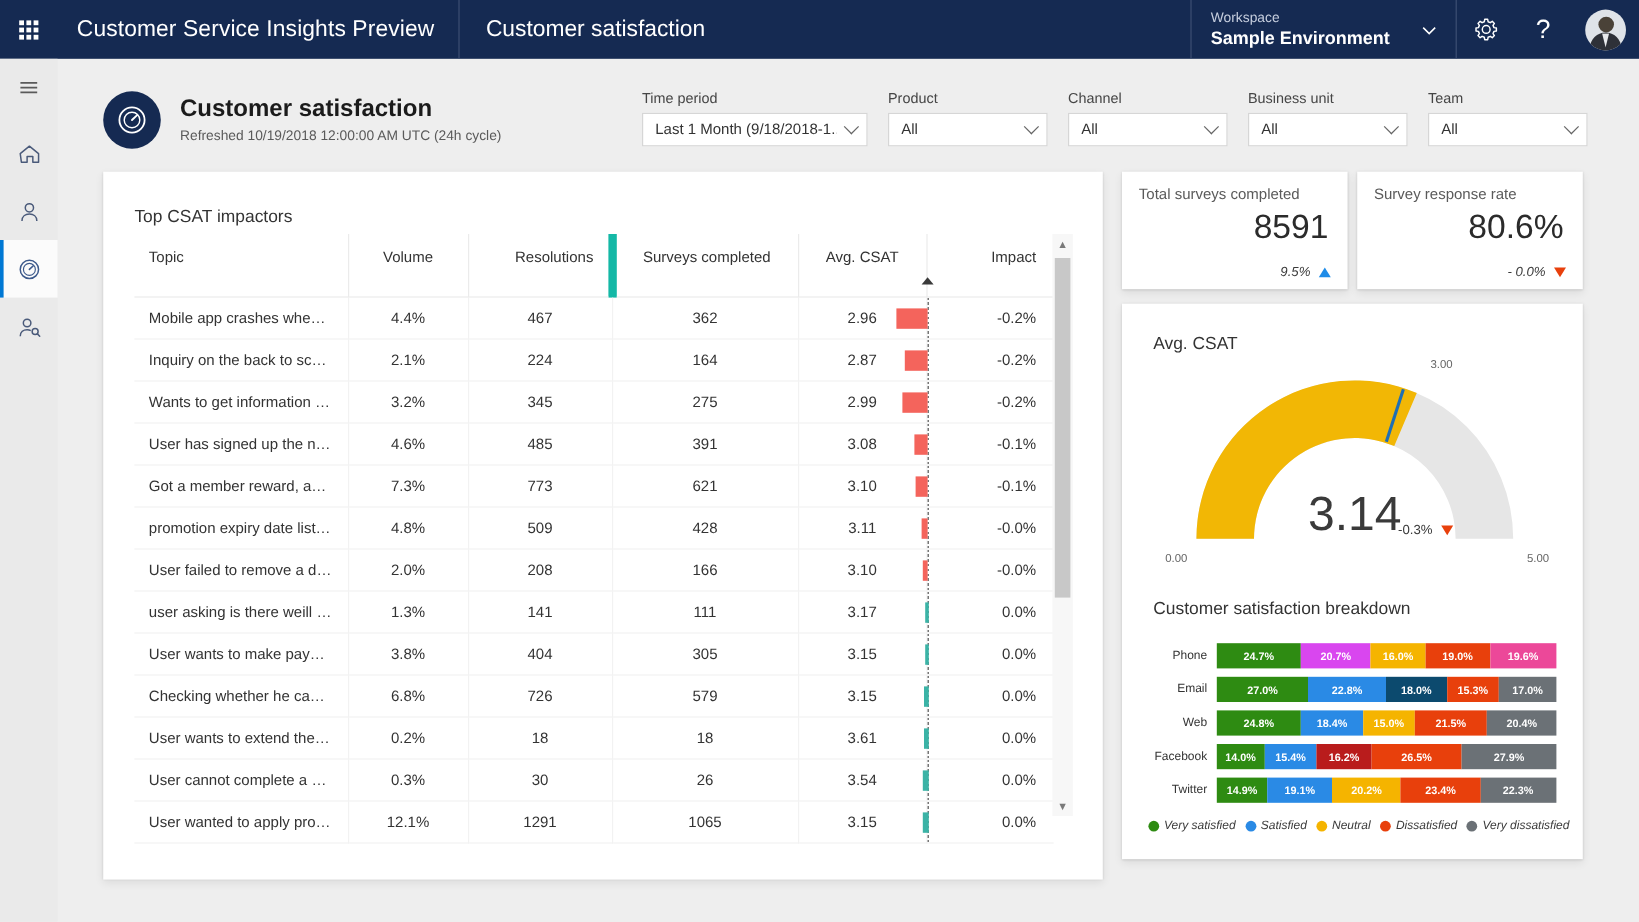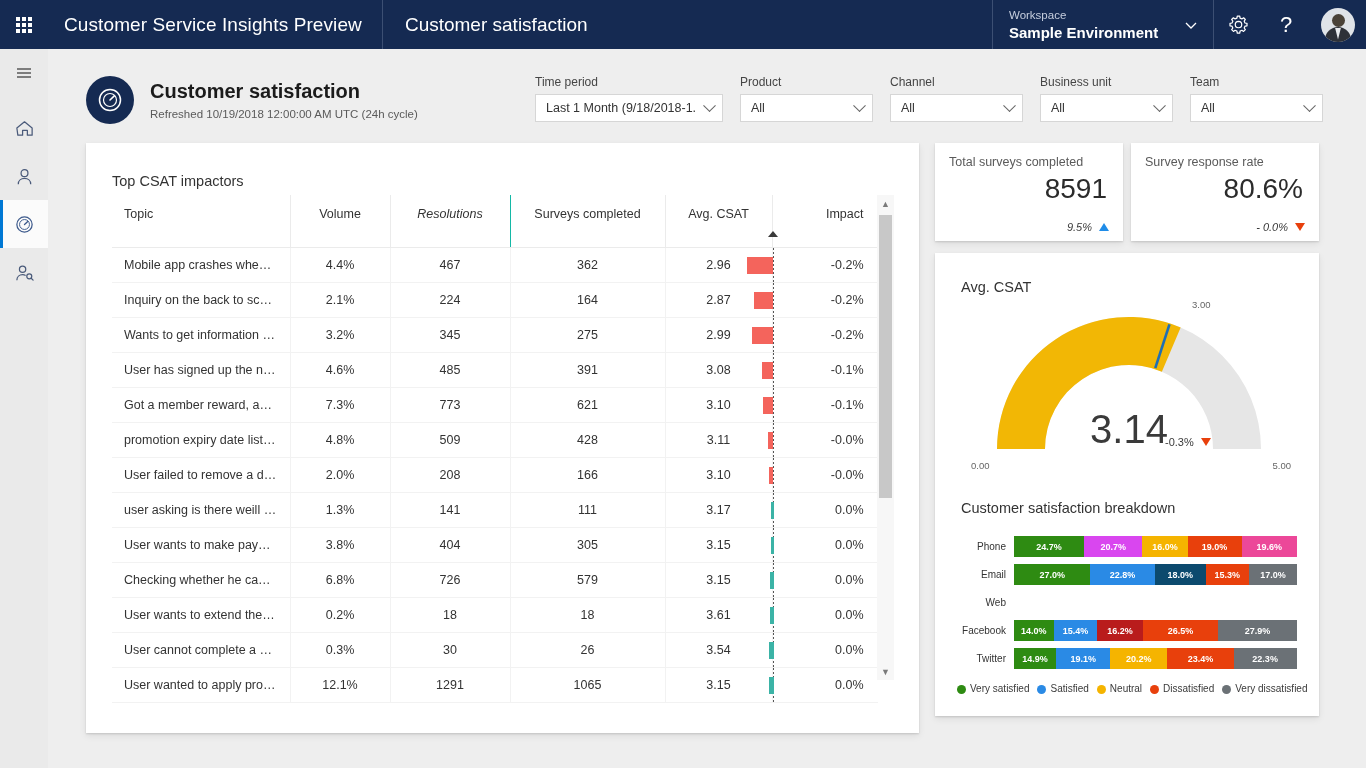--- a/index.html
+++ b/index.html
@@ -142,21 +142,21 @@
   .tbl-wrap { position: absolute; left: 26px; top: 52px; width: 782px; height: 485px; }
   table.csat { width: 765px; border-collapse: collapse; table-layout: fixed; }
   table.csat th {
     font-size: 12.5px; font-weight: normal; color: #333333;
     padding: 12px 12px 13px 12px; text-align: right;
     border-bottom: 1px solid #ebebeb; vertical-align: top; height: 52px;
     position: relative;
   }
   table.csat th.c-topic { text-align: left; width: 178px; border-right: 1px solid #ebebeb; padding-left: 12px; }
   table.csat th.c-vol   { width: 100px; text-align: center; border-right: 1px solid #ebebeb; }
-  table.csat th.c-res   { width: 120px; text-align: center; border-right: 1px solid #14b8a6; font-style: italic; }
+  table.csat th.c-res   { width: 120px; text-align: right; border-right: 7px solid #14b8a6; }
   table.csat th.c-surv  { width: 155px; text-align: center; border-right: 1px solid #ebebeb; }
   table.csat th.c-csat  { width: 107px; text-align: center; border-right: 1px solid #ebebeb; }
   table.csat th.c-bar   { width: 0px; padding: 0; }
   table.csat th.c-imp   { width: 105px; text-align: right; padding-right: 14px; }
   .sort-arrow {
     position: absolute; left: 50%; bottom: 10px; transform: translateX(-50%);
     width: 0; height: 0;
     border-left: 5px solid transparent; border-right: 5px solid transparent;
     border-bottom: 6px solid #3a3a3a;
   }
@@ -210,21 +210,21 @@
   
   .bd-title { position: absolute; left: 26px; top: 247px; }
   .bd-rows { position: absolute; left: 26px; top: 283px; width: 336px; }
   .bd-row { display: flex; align-items: center; height: 21px; margin-bottom: 7px; }
   .bd-cat { width: 53px; text-align: right; padding-right: 8px; font-size: 10px; color: #333; flex: none; }
   .bd-bar { flex: 1; display: flex; height: 21px; }
   .bd-seg { display: flex; align-items: center; justify-content: center;
     font-size: 9px; font-weight: bold; color: #ffffff; overflow: hidden; }
   .bd-legend { position: absolute; left: 22px; top: 430px; display: flex; align-items: center;
     font-size: 10px; color: #3a3a3a; }
-  .lg-item { display: flex; align-items: flex-end; margin-right: 8px; }
+  .lg-item { display: flex; align-items: center; margin-right: 8px; font-style: italic; }
   .lg-dot { width: 9px; height: 9px; border-radius: 50%; margin-right: 4px; flex: none; }
 </style>
 </head>
 <body>
 
 <div class="topbar">
   <div class="waffle">
     <div class="waffle-grid">
       <i></i>
         <i></i>
@@ -620,20 +620,27 @@
         <div class="bd-bar">
           <div class="bd-seg" style="width: 27%; background: rgb(46, 139, 18);">27.0%</div>
           <div class="bd-seg" style="width: 22.8%; background: rgb(42, 138, 229);">22.8%</div>
           <div class="bd-seg" style="width: 18%; background: #0c4a6e;">18.0%</div>
           <div class="bd-seg" style="width: 15.3%; background: rgb(232, 64, 12);">15.3%</div>
           <div class="bd-seg" style="width: 17%; background: rgb(107, 113, 118);">17.0%</div>
         </div>
       </div>
       <div class="bd-row">
         <div class="bd-cat">Web</div>
+        <div class="bd-bar">
+          <div class="bd-seg" style="width: 24.8%; background: rgb(46, 139, 18);">24.8%</div>
+          <div class="bd-seg" style="width: 18.4%; background: rgb(42, 138, 229);">18.4%</div>
+          <div class="bd-seg" style="width: 15%; background: rgb(245, 180, 0);">15.0%</div>
+          <div class="bd-seg" style="width: 21.5%; background: rgb(232, 64, 12);">21.5%</div>
+          <div class="bd-seg" style="width: 20.4%; background: rgb(107, 113, 118);">20.4%</div>
+        </div>
       </div>
       <div class="bd-row">
         <div class="bd-cat">Facebook</div>
         <div class="bd-bar">
           <div class="bd-seg" style="width: 14%; background: rgb(46, 139, 18);">14.0%</div>
           <div class="bd-seg" style="width: 15.4%; background: rgb(42, 138, 229);">15.4%</div>
           <div class="bd-seg" style="width: 16.2%; background: #b91c1c;">16.2%</div>
           <div class="bd-seg" style="width: 26.5%; background: rgb(232, 64, 12);">26.5%</div>
           <div class="bd-seg" style="width: 27.9%; background: rgb(107, 113, 118);">27.9%</div>
         </div>

